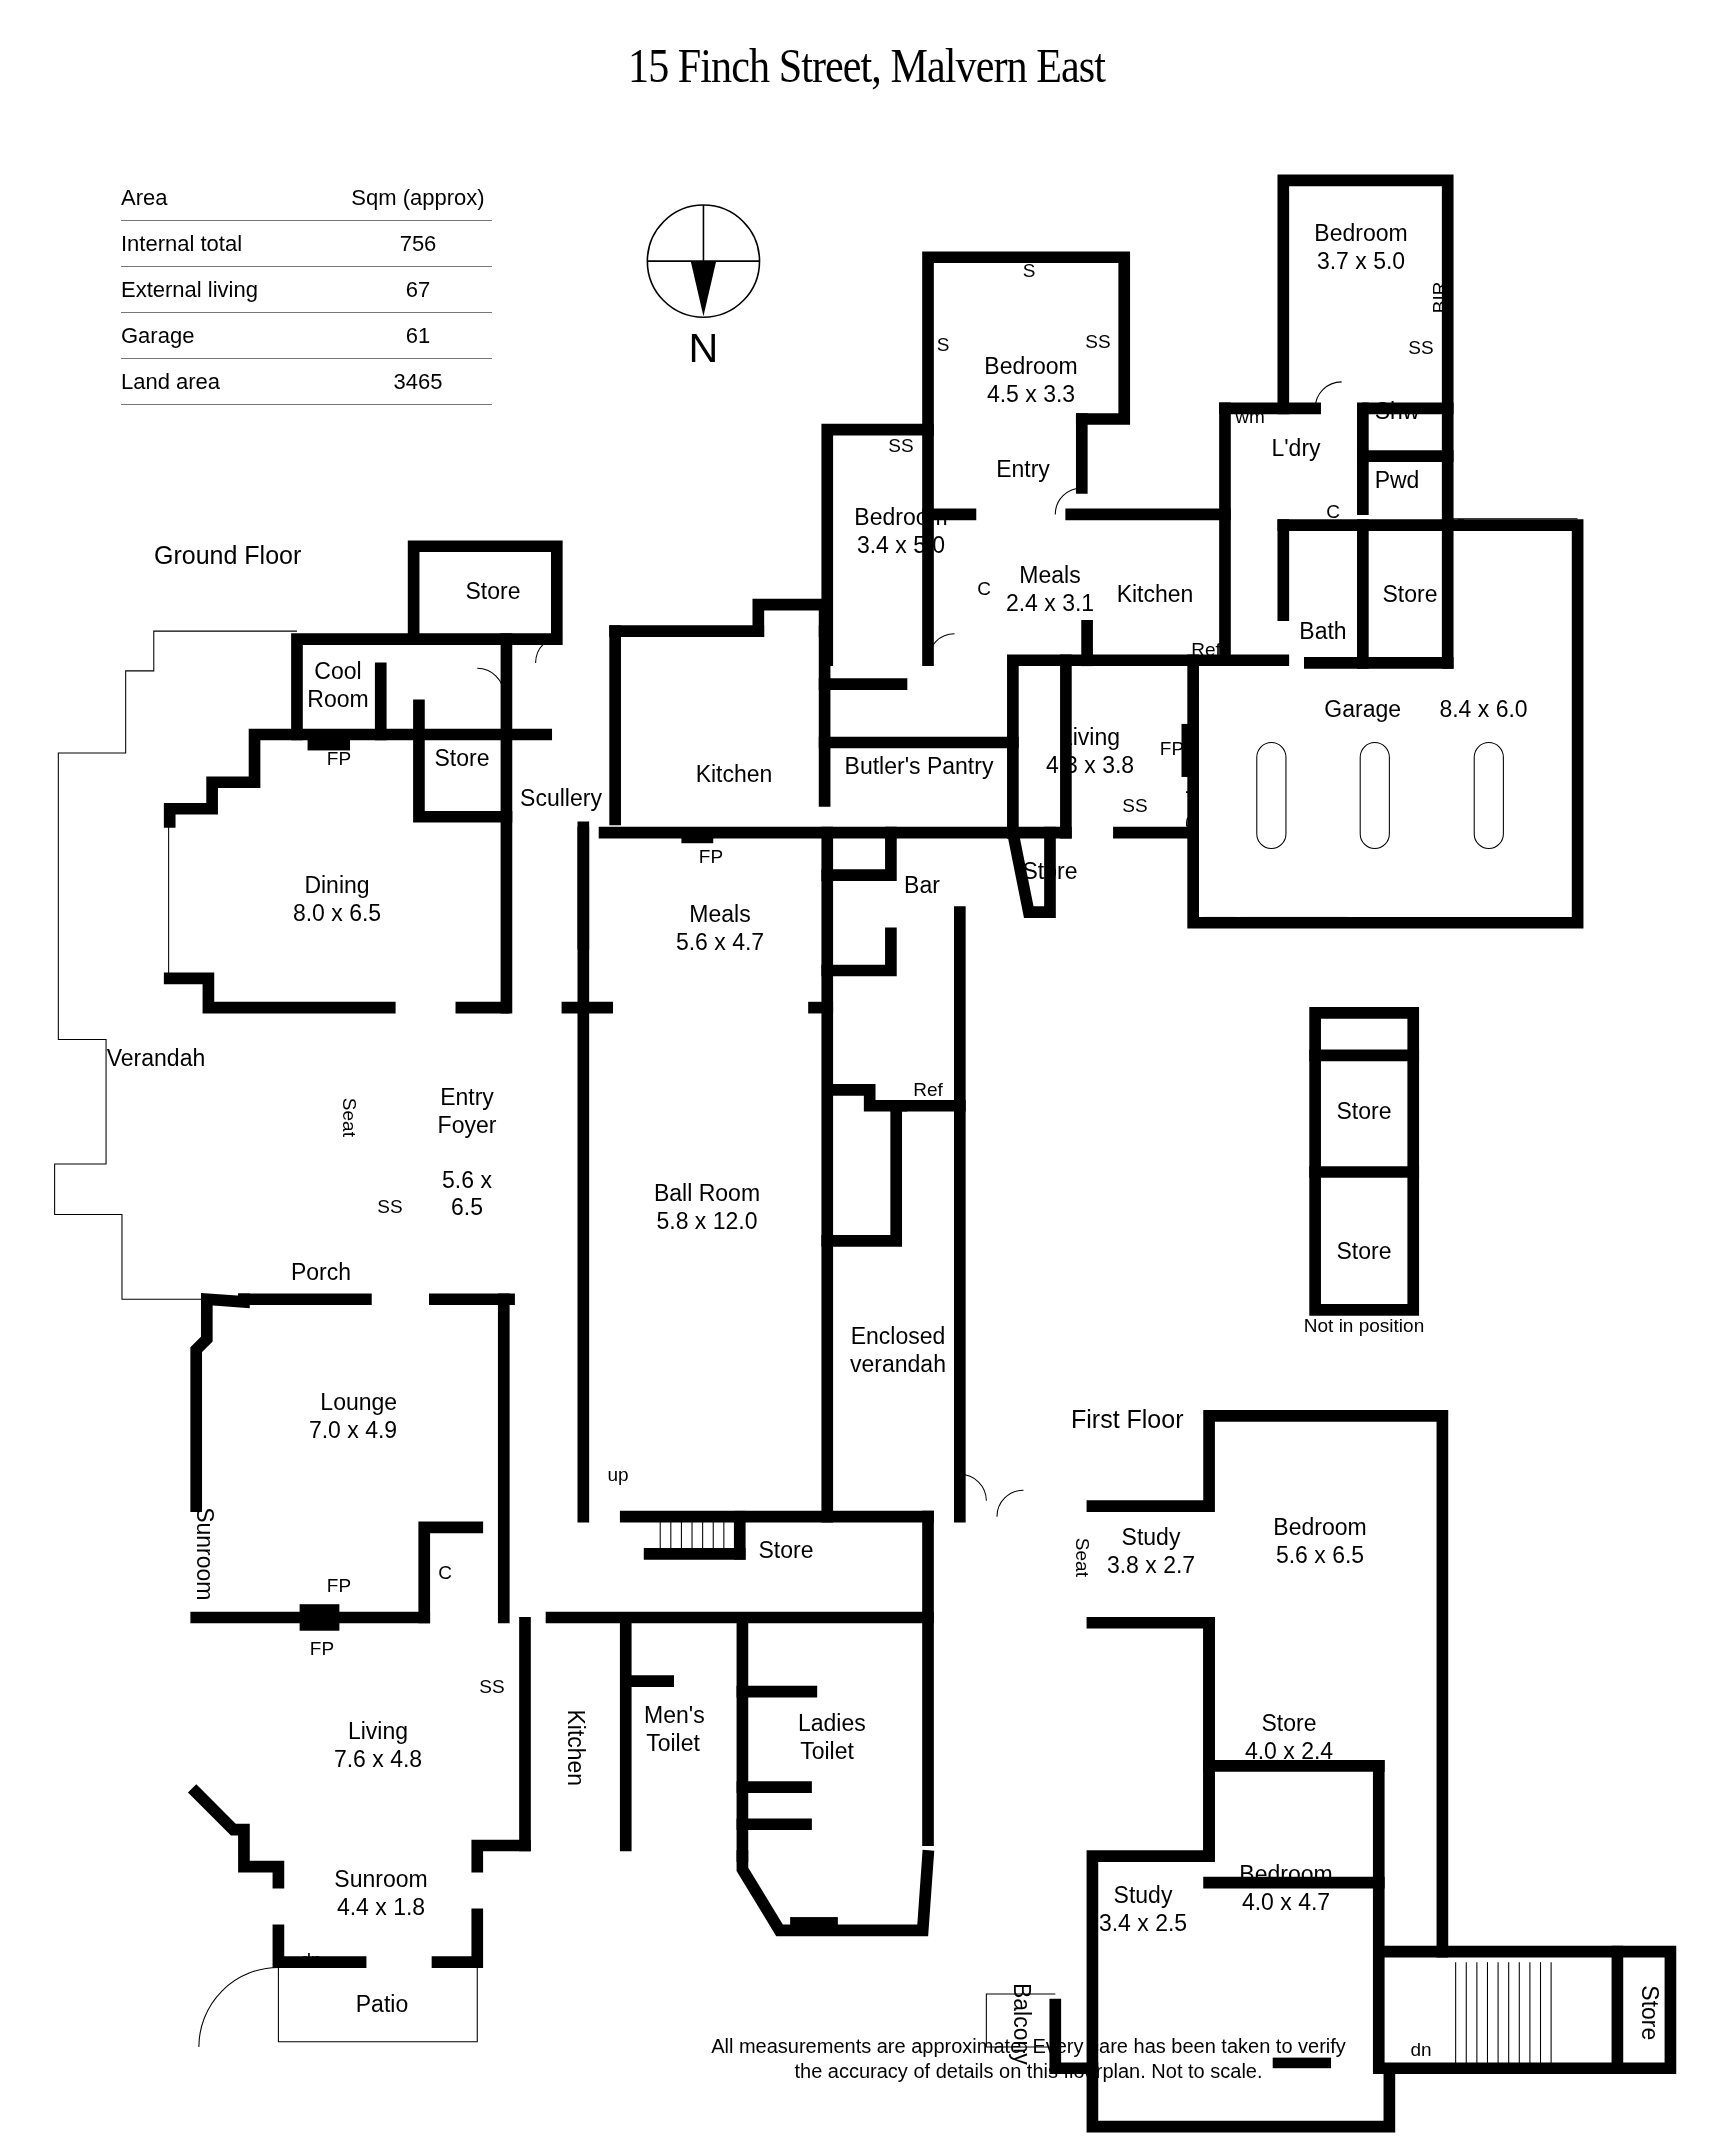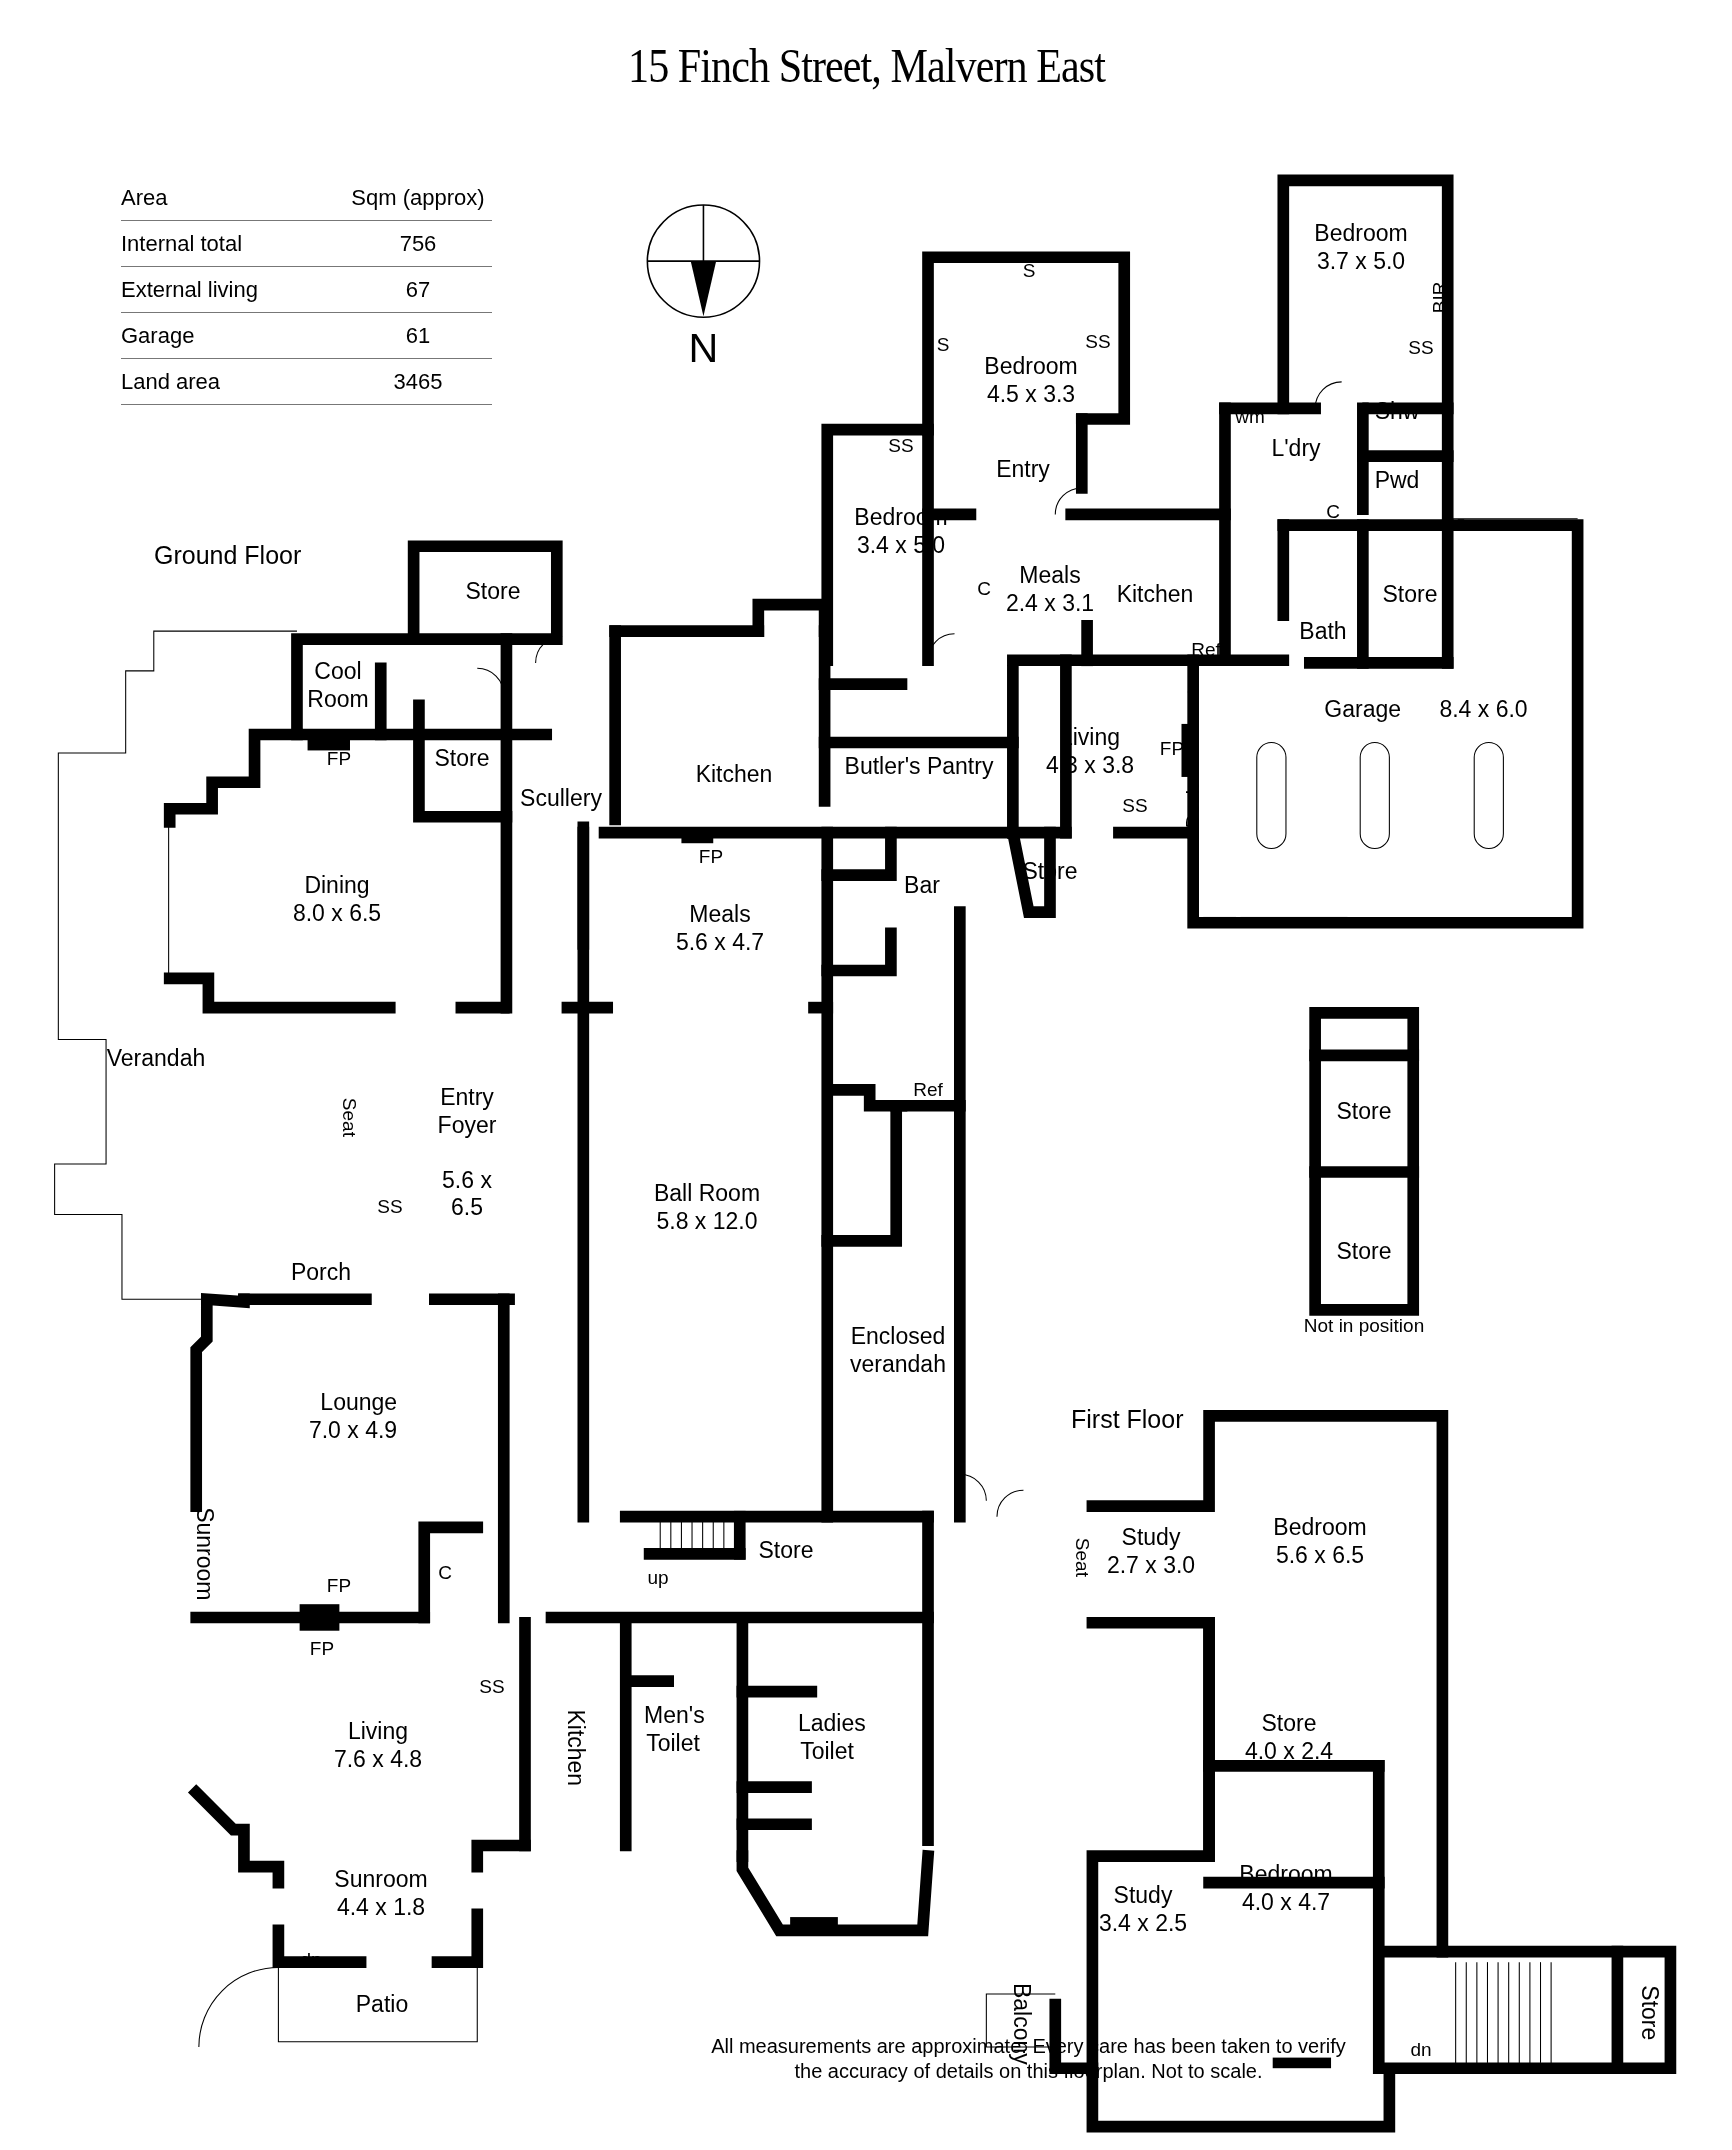--- a/index.html
+++ b/index.html
@@ -277,28 +277,28 @@
 <div class="lbl small" style="left:1193px;top:678px;">S</div>
 <div class="lbl small" style="left:984px;top:578px;">C</div>
 <div class="lbl small" style="left:1333px;top:501px;">C</div>
 <div class="lbl small" style="left:445px;top:1562px;">C</div>
 <div class="lbl small" style="left:1206px;top:639px;">Ref</div>
 <div class="lbl small" style="left:928px;top:1079px;">Ref</div>
 <div class="lbl small vert" style="left:349px;top:1106px;">Seat</div>
 <div class="lbl small vert-ccw" style="left:1193px;top:795px;">Desk</div>
 <div class="lbl small vert-ccw" style="left:1440px;top:286px;">BIR</div>
 <div class="lbl small" style="left:1250px;top:406px;">wm</div>
-<div class="lbl small" style="left:618px;top:1567px;margin-left:40px;">up</div>
+<div class="lbl small" style="left:618px;top:1464px;">up</div>
 <div class="lbl small" style="left:311px;top:1949px;">dn</div>
 
 <div class="lbl" style="left:1364px;top:1098px;"><span>Store</span></div>
 <div class="lbl" style="left:1364px;top:1238px;"><span>Store</span></div>
 <div class="lbl small" style="left:1364px;top:1315px;">Not in position</div>
 
-<div class="lbl" style="left:1151px;top:1524px;"><span>Study</span><br><span>2.7 x 3.0</span></div>
+<div class="lbl" style="left:1151px;top:1524px;"><span>Study</span><br><span>3.8 x 2.7</span></div>
 <div class="lbl" style="left:1320px;top:1514px;"><span>Bedroom</span><br><span>5.6 x 6.5</span></div>
 <div class="lbl" style="left:1289px;top:1710px;"><span>Store</span><br><span>4.0 x 2.4</span></div>
 <div class="lbl" style="left:1286px;top:1861px;"><span>Bedroom</span><br><span>4.0 x 4.7</span></div>
 <div class="lbl" style="left:1143px;top:1882px;"><span>Study</span><br><span>3.4 x 2.5</span></div>
 <div class="lbl vert" style="left:1021px;top:2010px;"><span>Balcony</span></div>
 <div class="lbl vert" style="left:1649px;top:1999px;"><span>Store</span></div>
 <div class="lbl small vert" style="left:1082px;top:1546px;">Seat</div>
 <div class="lbl small" style="left:1421px;top:2039px;">dn</div>
 
 <div class="disclaimer">

